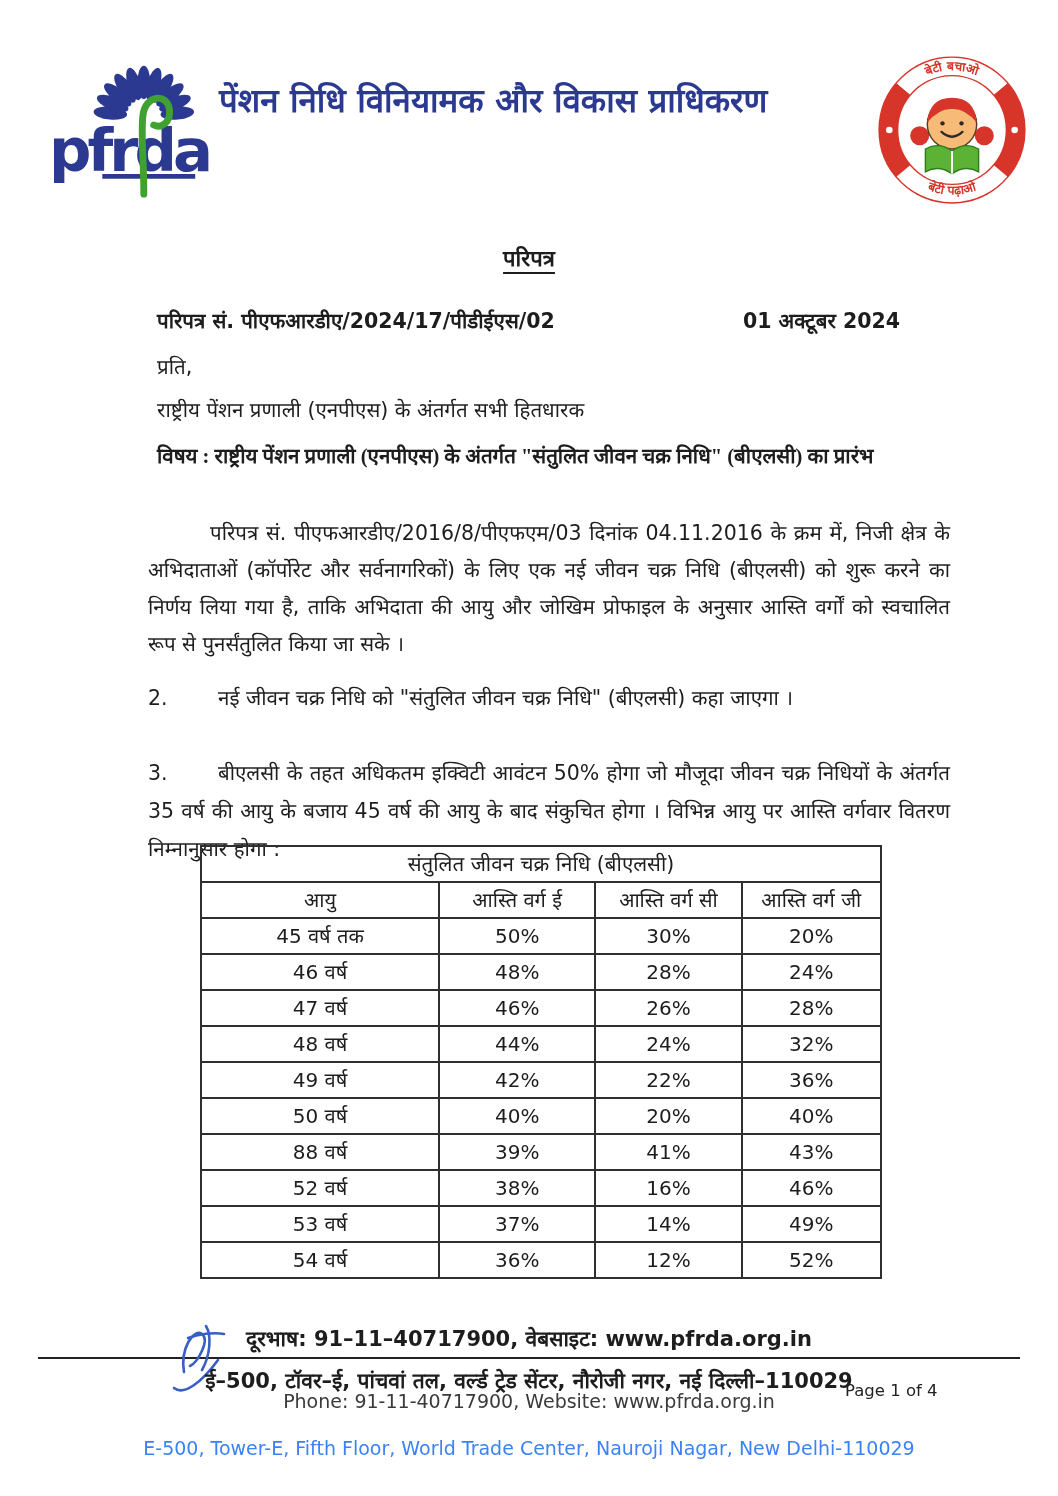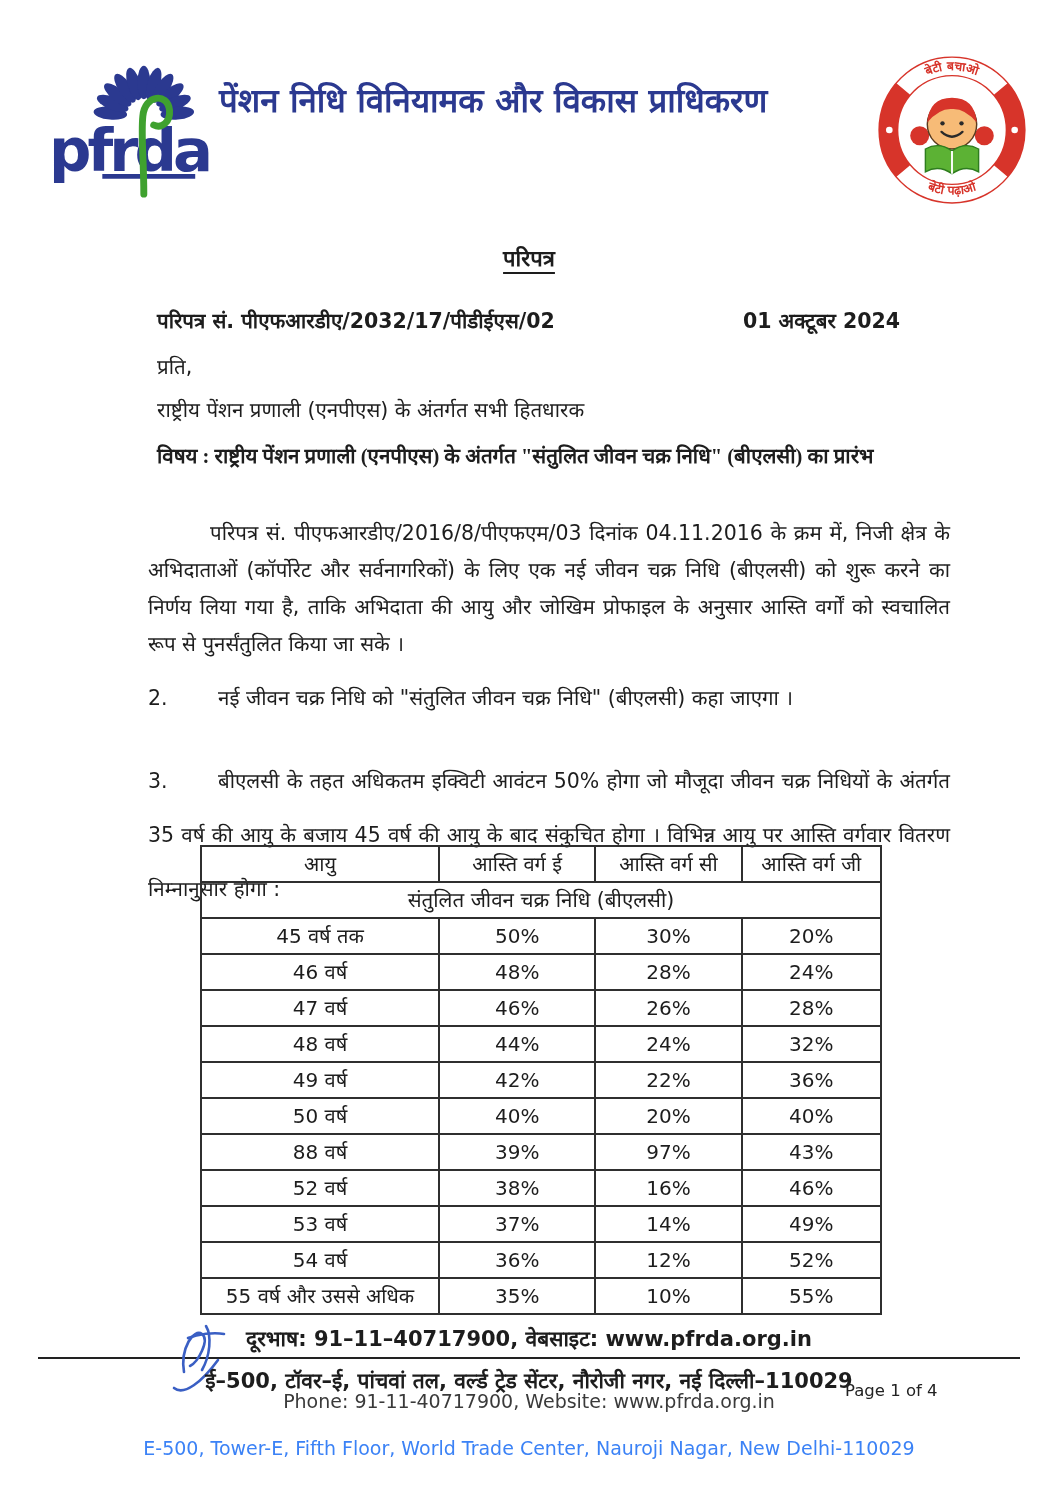--- a/index.html
+++ b/index.html
@@ -31,21 +31,21 @@
   .doc-title{position:absolute;top:242px;left:0;width:100%;text-align:center;
     font-size:22px;font-weight:bold;text-decoration:underline;text-underline-offset:6px;}
   .ref-row{position:absolute;top:306px;left:157px;right:158px;display:flex;
     justify-content:space-between;font-weight:bold;font-size:20.5px;}
   .salutation{position:absolute;top:352px;left:157px;font-size:20.5px;}
   .addressee{position:absolute;top:395px;left:157px;font-size:20.5px;}
   .subject{position:absolute;top:441px;left:157px;right:100px;font-weight:bold;font-size:20.5px;font-family:Liberation Serif, serif;}
   .para{position:absolute;left:148px;width:802px;font-size:20.5px;line-height:37px;text-align:justify;}
   .para1{top:481px;text-indent:62px;margin-top:34px;}
   .para2{top:659px;}
-  .para3{top:733px;line-height:54px;}
+  .para3{top:733px;line-height:38px;}
   .pnum{display:inline-block;width:70px;}
 
   
   .alloc-table{position:absolute;top:845px;left:200px;width:682px;
     border-collapse:collapse;font-size:20px;table-layout:fixed;}
   .alloc-table th,.alloc-table td{
     border:2px solid var(--border);text-align:center;vertical-align:middle;
     padding:3px 4px;height:28px;font-weight:normal;line-height:1.2;}
   .alloc-table .t-title{font-size:20.5px;}
 
@@ -115,21 +115,21 @@
         <path d="M69 82 Q80 92 91 82" stroke="#2a2a2a" stroke-width="2.5" fill="none" stroke-linecap="round"></path>
         <path d="M52 100 Q66 92 80 102 Q94 92 108 100 L108 124 Q94 116 80 126 Q66 116 52 124 Z" fill="#5cb234" stroke="#2e7d1e" stroke-width="1.5"></path>
         <path d="M80 102 L80 126" stroke="#ffffff" stroke-width="2"></path>
       </g>
     </svg>
   </div>
 
   <div class="doc-title">परिपत्र</div>
 
   <div class="ref-row">
-    <span>परिपत्र सं. पीएफआरडीए/2032/17/पीडीईएस/02</span>
+    <span>परिपत्र सं. पीएफआरडीए/2024/17/पीडीईएस/02</span>
     <span>01 अक्टूबर 2024</span>
   </div>
 
   <div class="salutation">प्रति,</div>
   <div class="addressee">राष्ट्रीय पेंशन प्रणाली (एनपीएस) के अंतर्गत सभी हितधारक</div>
   <div class="subject">विषय : राष्ट्रीय पेंशन प्रणाली (एनपीएस) के अंतर्गत "संतुलित जीवन चक्र निधि" (बीएलसी) का प्रारंभ</div>
 
   <p class="para para1">परिपत्र सं. पीएफआरडीए/2016/8/पीएफएम/03 दिनांक 04.11.2016 के क्रम में, निजी क्षेत्र के अभिदाताओं (कॉर्पोरेट और सर्वनागरिकों) के लिए एक नई जीवन चक्र निधि (बीएलसी) को शुरू करने का निर्णय लिया गया है, ताकि अभिदाता की आयु और जोखिम प्रोफाइल के अनुसार आस्ति वर्गों को स्वचालित रूप से पुनर्संतुलित किया जा सके ।</p>
 
   <p class="para para2"><span class="pnum">2.</span><span>नई जीवन चक्र निधि को "संतुलित जीवन चक्र निधि" (बीएलसी) कहा जाएगा ।</span></p>
@@ -138,28 +138,28 @@
 
   <table class="alloc-table">
     <colgroup>
       <col style="width:35%">
         <col style="width:23%">
         <col style="width:21.5%">
         <col style="width:20.5%">
     </colgroup>
     <thead>
       <tr>
+        <th colspan="4" class="t-title">संतुलित जीवन चक्र निधि (बीएलसी)</th>
+      </tr>
+      <tr>
         <th>आयु</th>
         <th>आस्ति वर्ग ई</th>
         <th>आस्ति वर्ग सी</th>
         <th>आस्ति वर्ग जी</th>
       </tr>
-      <tr>
-        <th colspan="4" class="t-title">संतुलित जीवन चक्र निधि (बीएलसी)</th>
-      </tr>
     </thead>
     <tbody>
     <tr>
       <td>45 वर्ष तक</td>
       <td>50%</td>
       <td>30%</td>
       <td>20%</td>
     </tr>
 
     <tr>
@@ -193,21 +193,21 @@
     <tr>
       <td>50 वर्ष</td>
       <td>40%</td>
       <td>20%</td>
       <td>40%</td>
     </tr>
 
     <tr>
       <td>88 वर्ष</td>
       <td>39%</td>
-      <td>97%</td>
+      <td>41%</td>
       <td>43%</td>
     </tr>
 
     <tr>
       <td>52 वर्ष</td>
       <td>38%</td>
       <td>16%</td>
       <td>46%</td>
     </tr>
 
@@ -218,26 +218,20 @@
       <td>49%</td>
     </tr>
 
     <tr>
       <td>54 वर्ष</td>
       <td>36%</td>
       <td>12%</td>
       <td>52%</td>
     </tr>
 
-    <tr>
-      <td>55 वर्ष और उससे अधिक</td>
-      <td>35%</td>
-      <td>10%</td>
-      <td>55%</td>
-    </tr>
   </tbody>
   </table>
 
   <div class="footer-rule"></div>
 
   <svg class="signature" viewBox="0 0 72 84" aria-hidden="true">
     <g stroke="#3a5fc4" stroke-width="2.6" fill="none" stroke-linecap="round">
       <path d="M14 54 C 10 30 24 10 32 16 C 40 22 28 44 20 48"></path>
       <path d="M36 8 C 42 18 40 38 32 52"></path>
       <path d="M18 20 C 28 16 44 14 54 16"></path>

